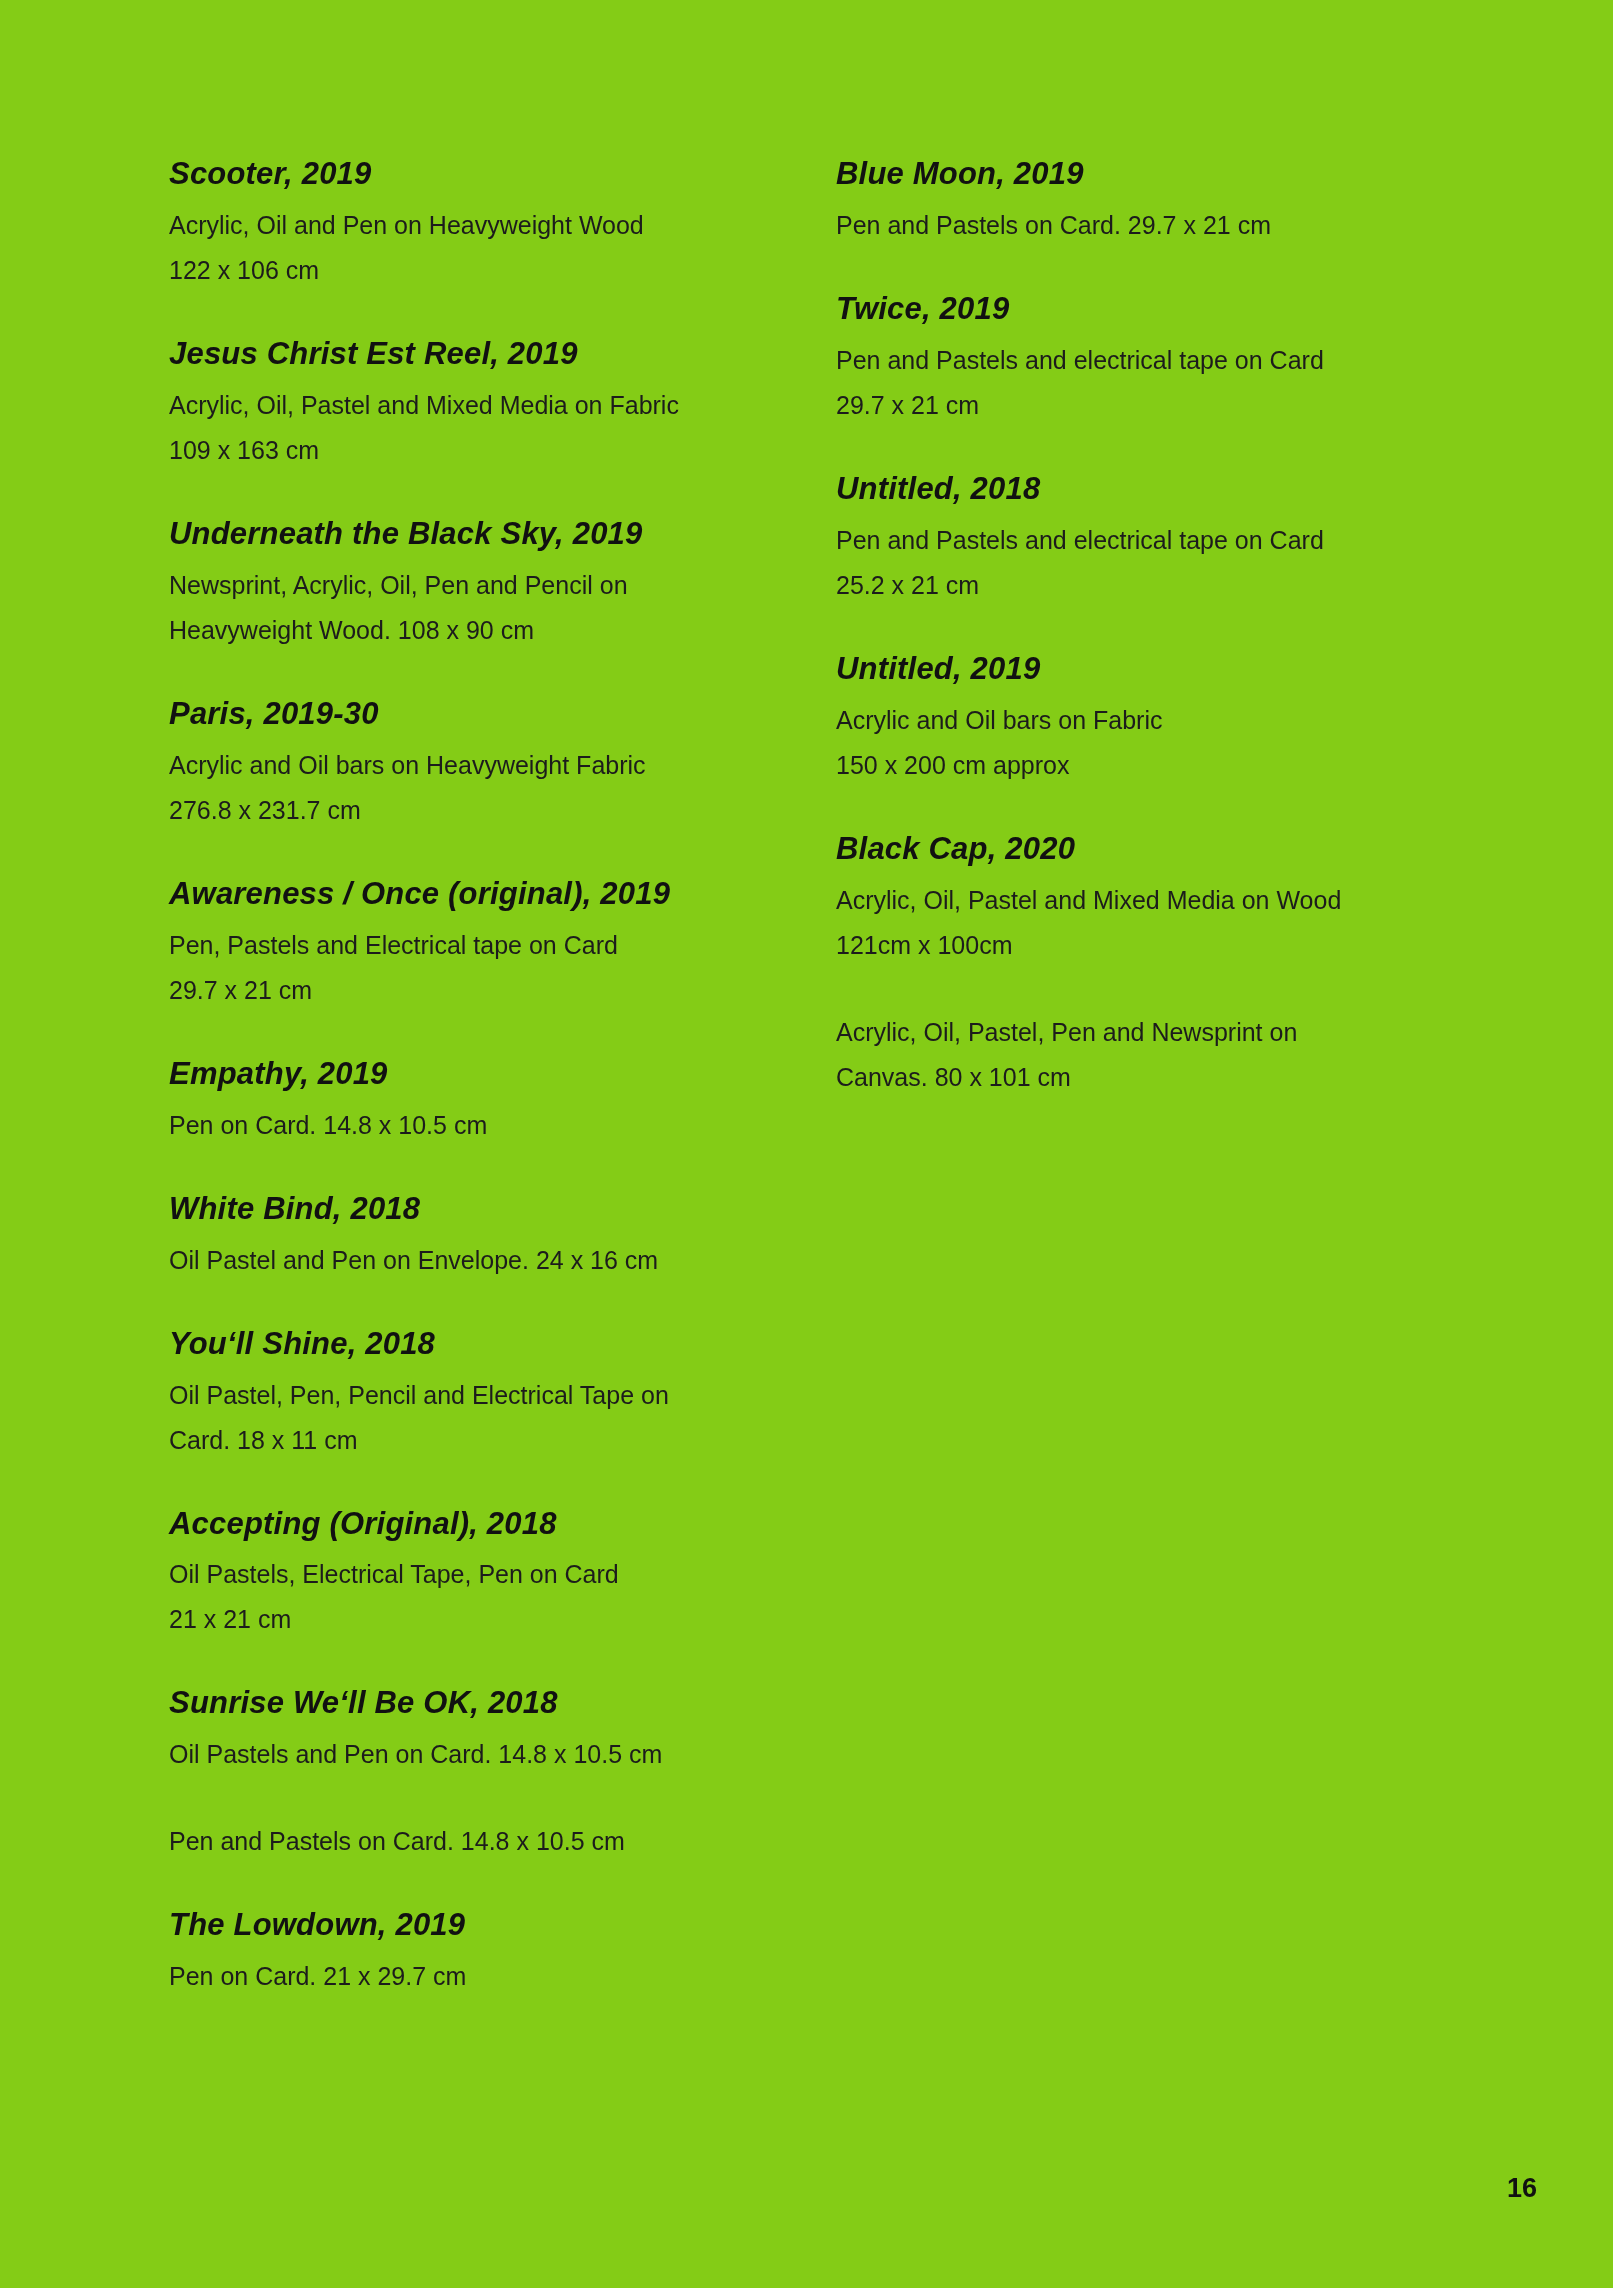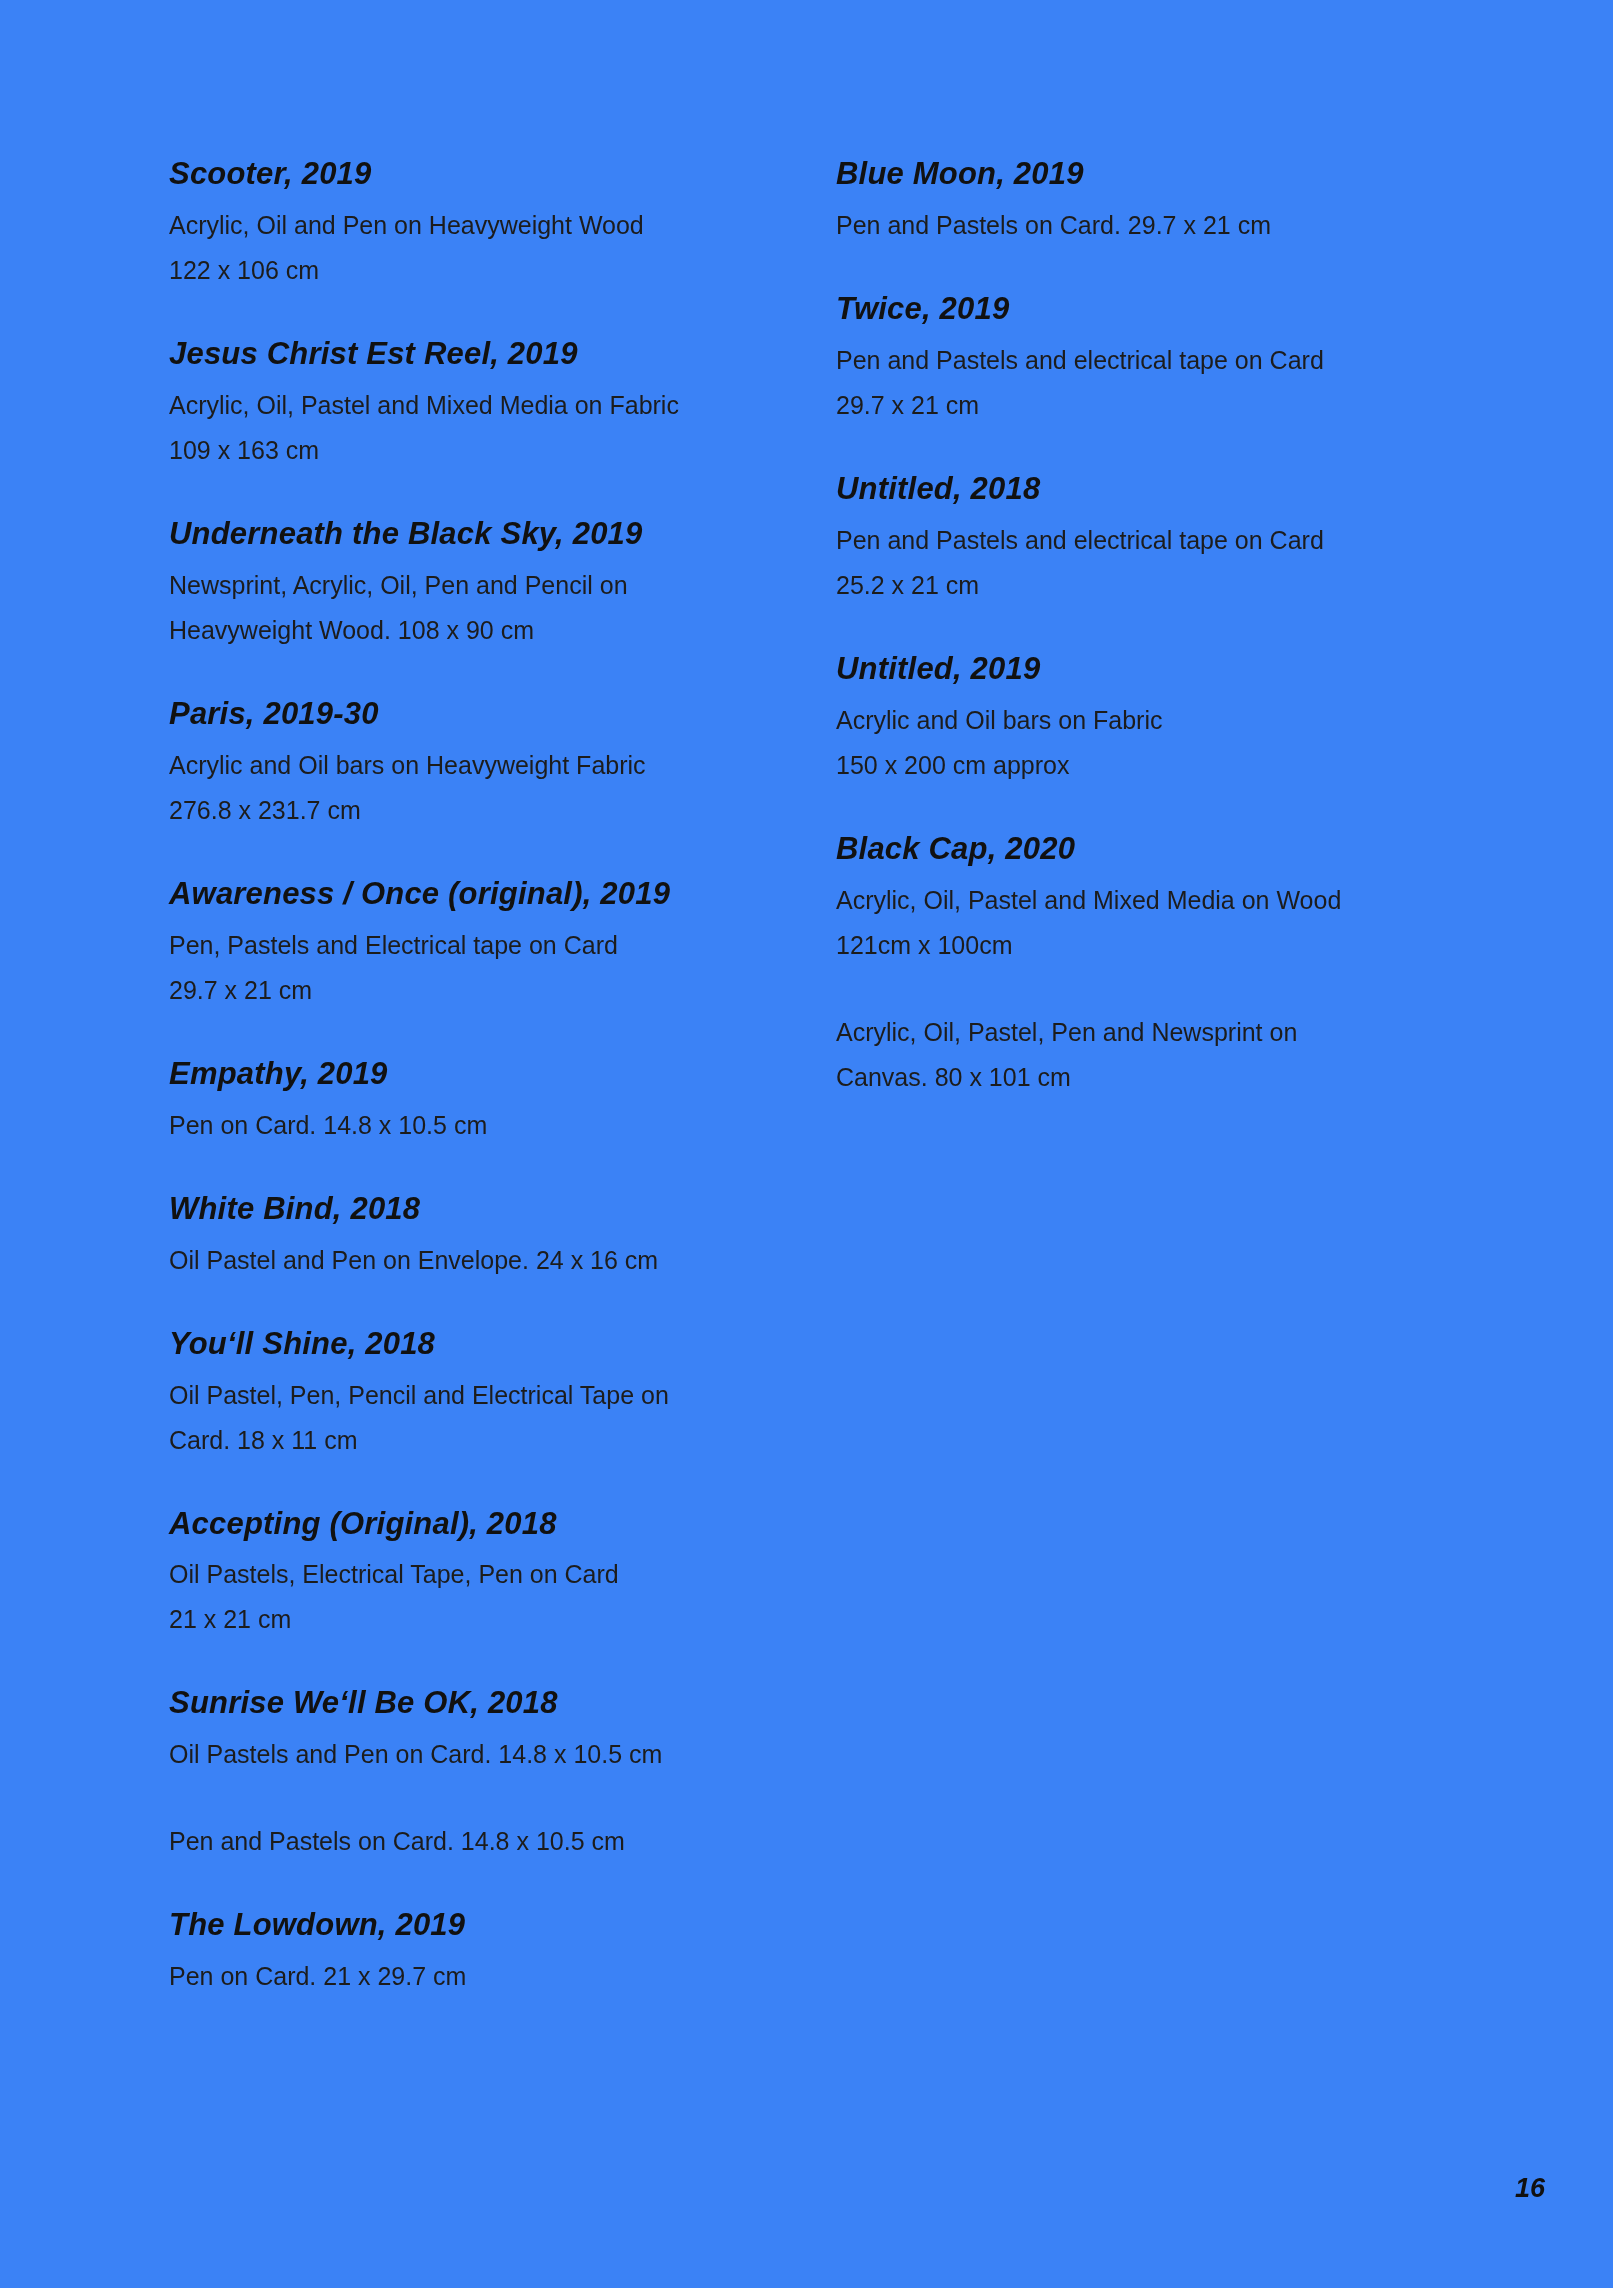--- a/index.html
+++ b/index.html
@@ -5,21 +5,21 @@
   * { margin: 0; padding: 0; box-sizing: border-box; }
   html, body { background: #ffffff; }
   body {
     font-family: "Liberation Sans", "DejaVu Sans", sans-serif;
     color: #1a1a1a;
   }
   .page {
     position: relative;
     width: 1613px;
     height: 2289px;
-    background: #3b82f6;
+    background: #84cc16;
     overflow: hidden;
   }
   .column {
     position: absolute;
     top: 155px;
     width: 655px;
   }
   .column-left  { left: 169px; }
   .column-right { left: 836px; }
   .entry { margin-bottom: 42px; }
@@ -33,26 +33,25 @@
     letter-spacing: 0.2px;
   }
   .detail {
     font-size: 25px;
     font-weight: 400;
     line-height: 45px;
     color: #1c1c1c;
   }
   .page-number {
     position: absolute;
-    right: 68px;
+    right: 76px;
     bottom: 85px;
     font-size: 27px;
     font-weight: 700;
     color: #111111;
-    font-style: italic;
   }
 </style>
 </head>
 <body>
 
 <div class="page">
   <div class="column column-left" id="left-column">
       <div class="entry">
         <div class="title">Scooter, 2019</div>
         <div class="detail">Acrylic, Oil and Pen on Heavyweight Wood</div>

